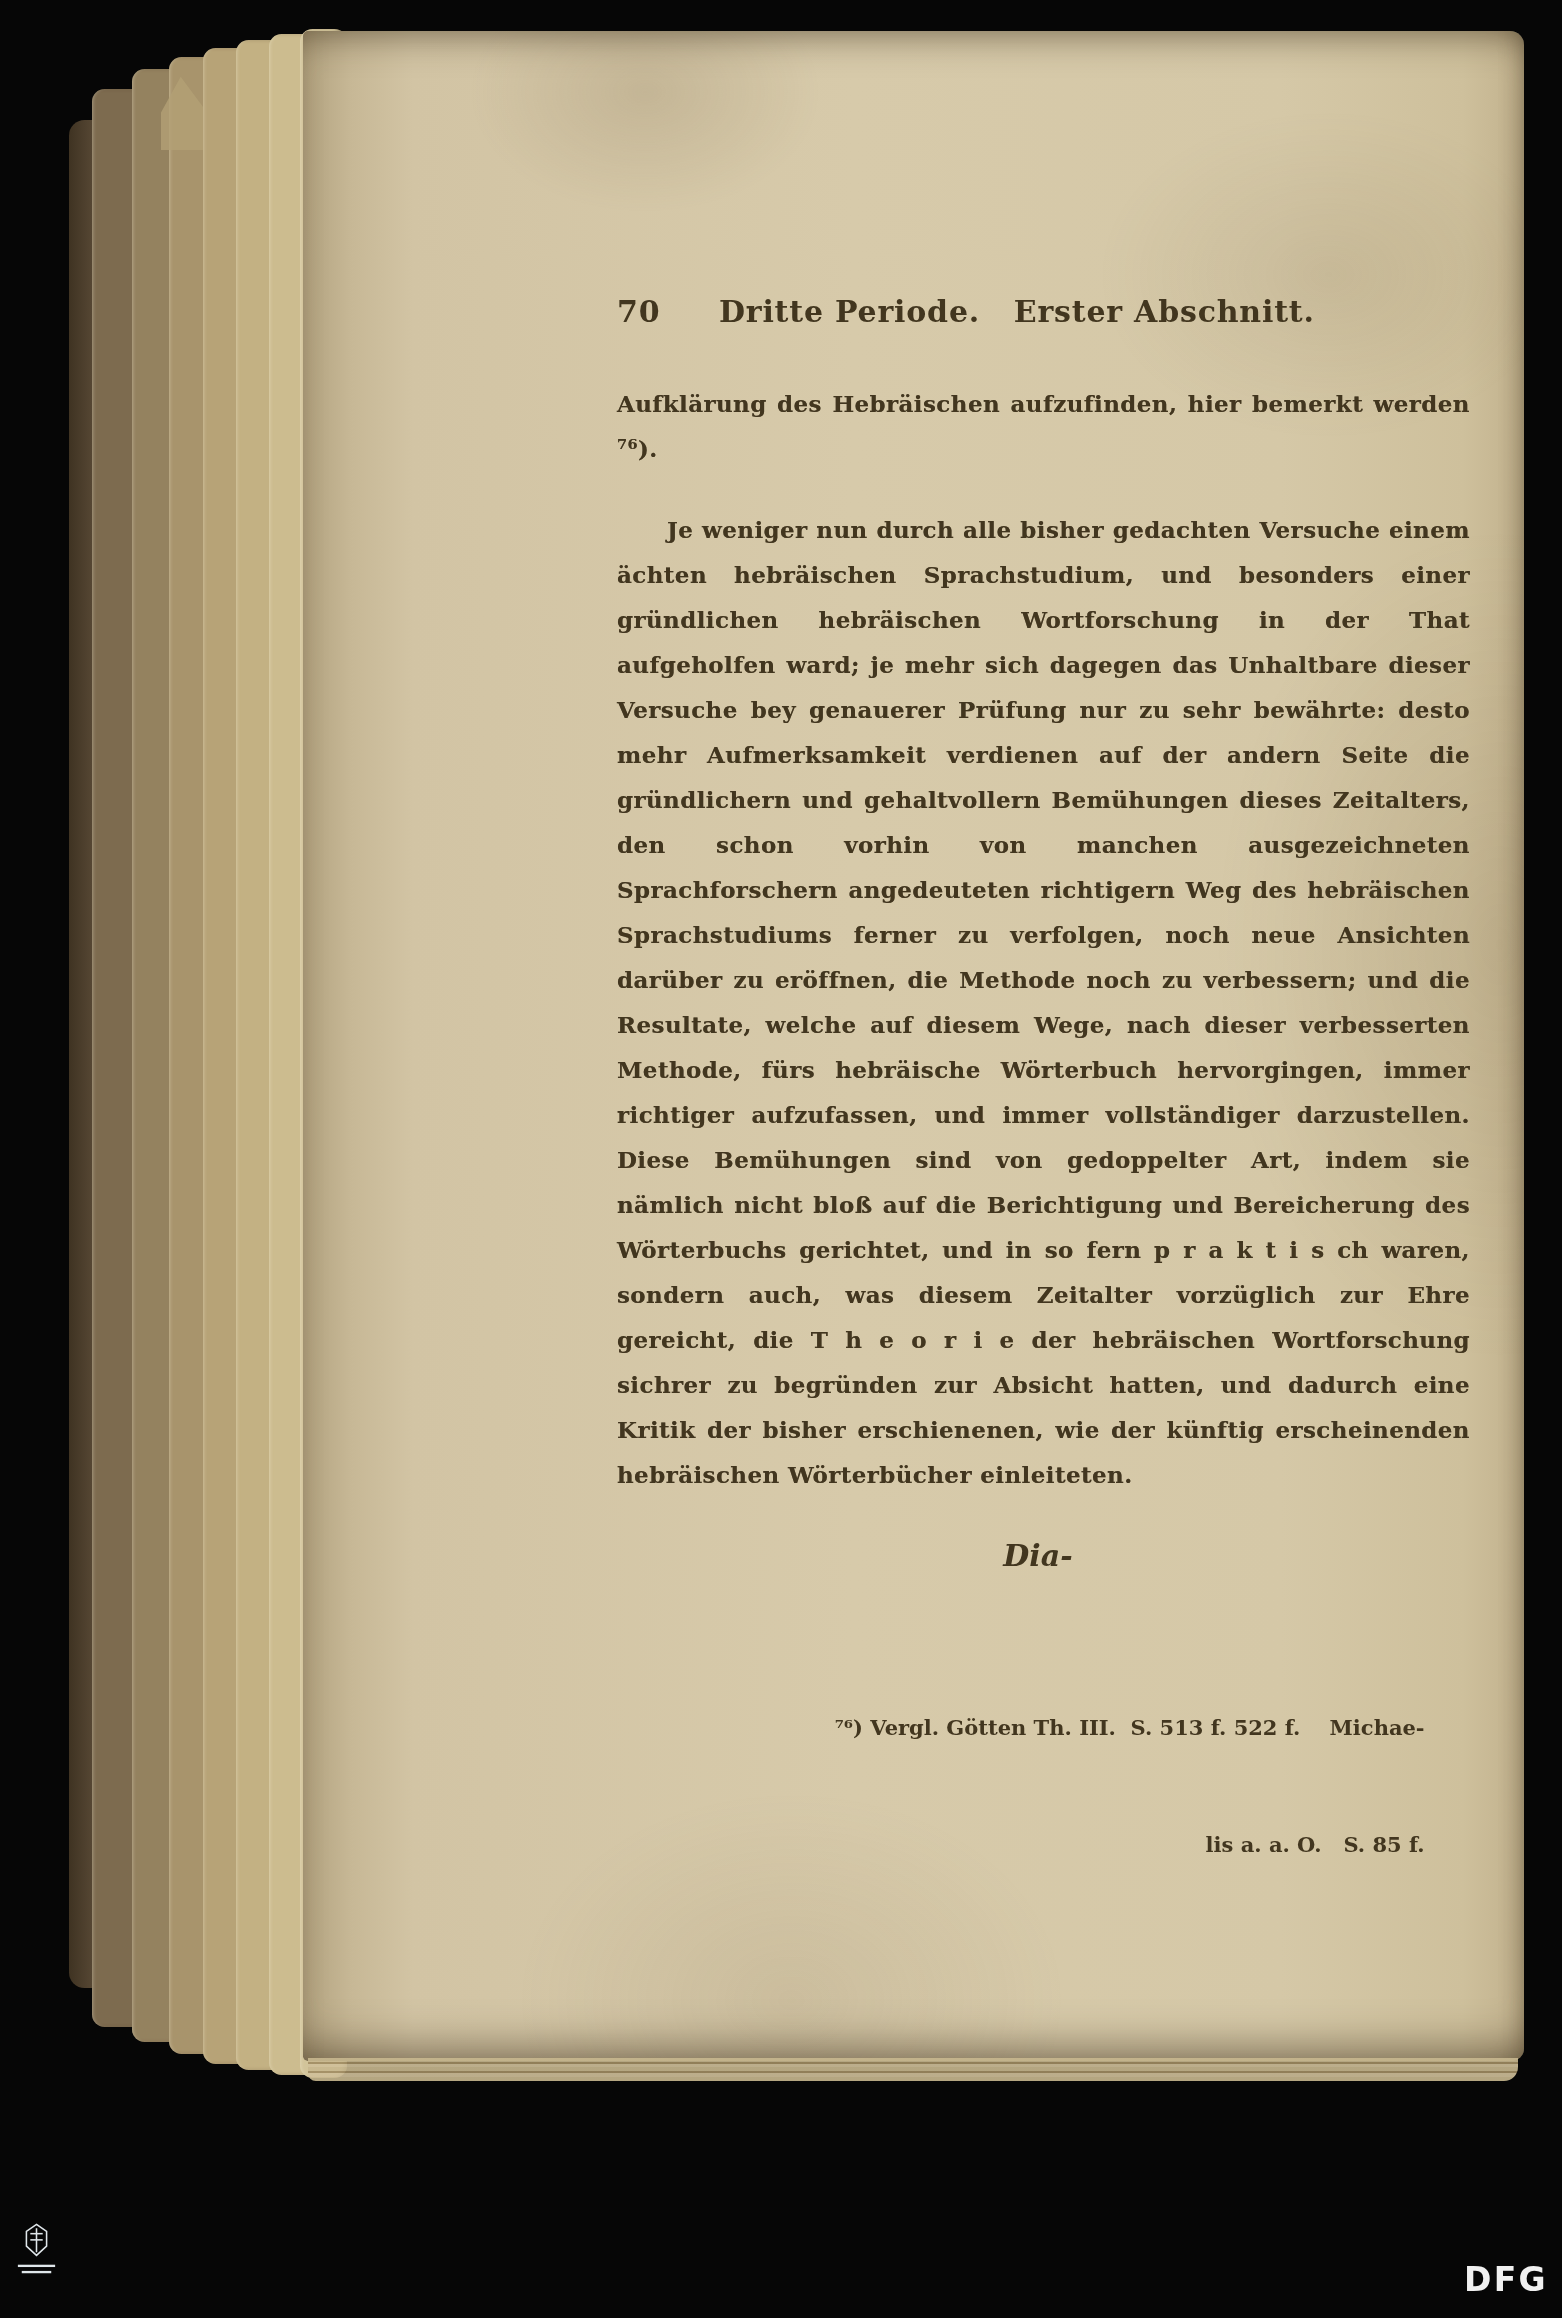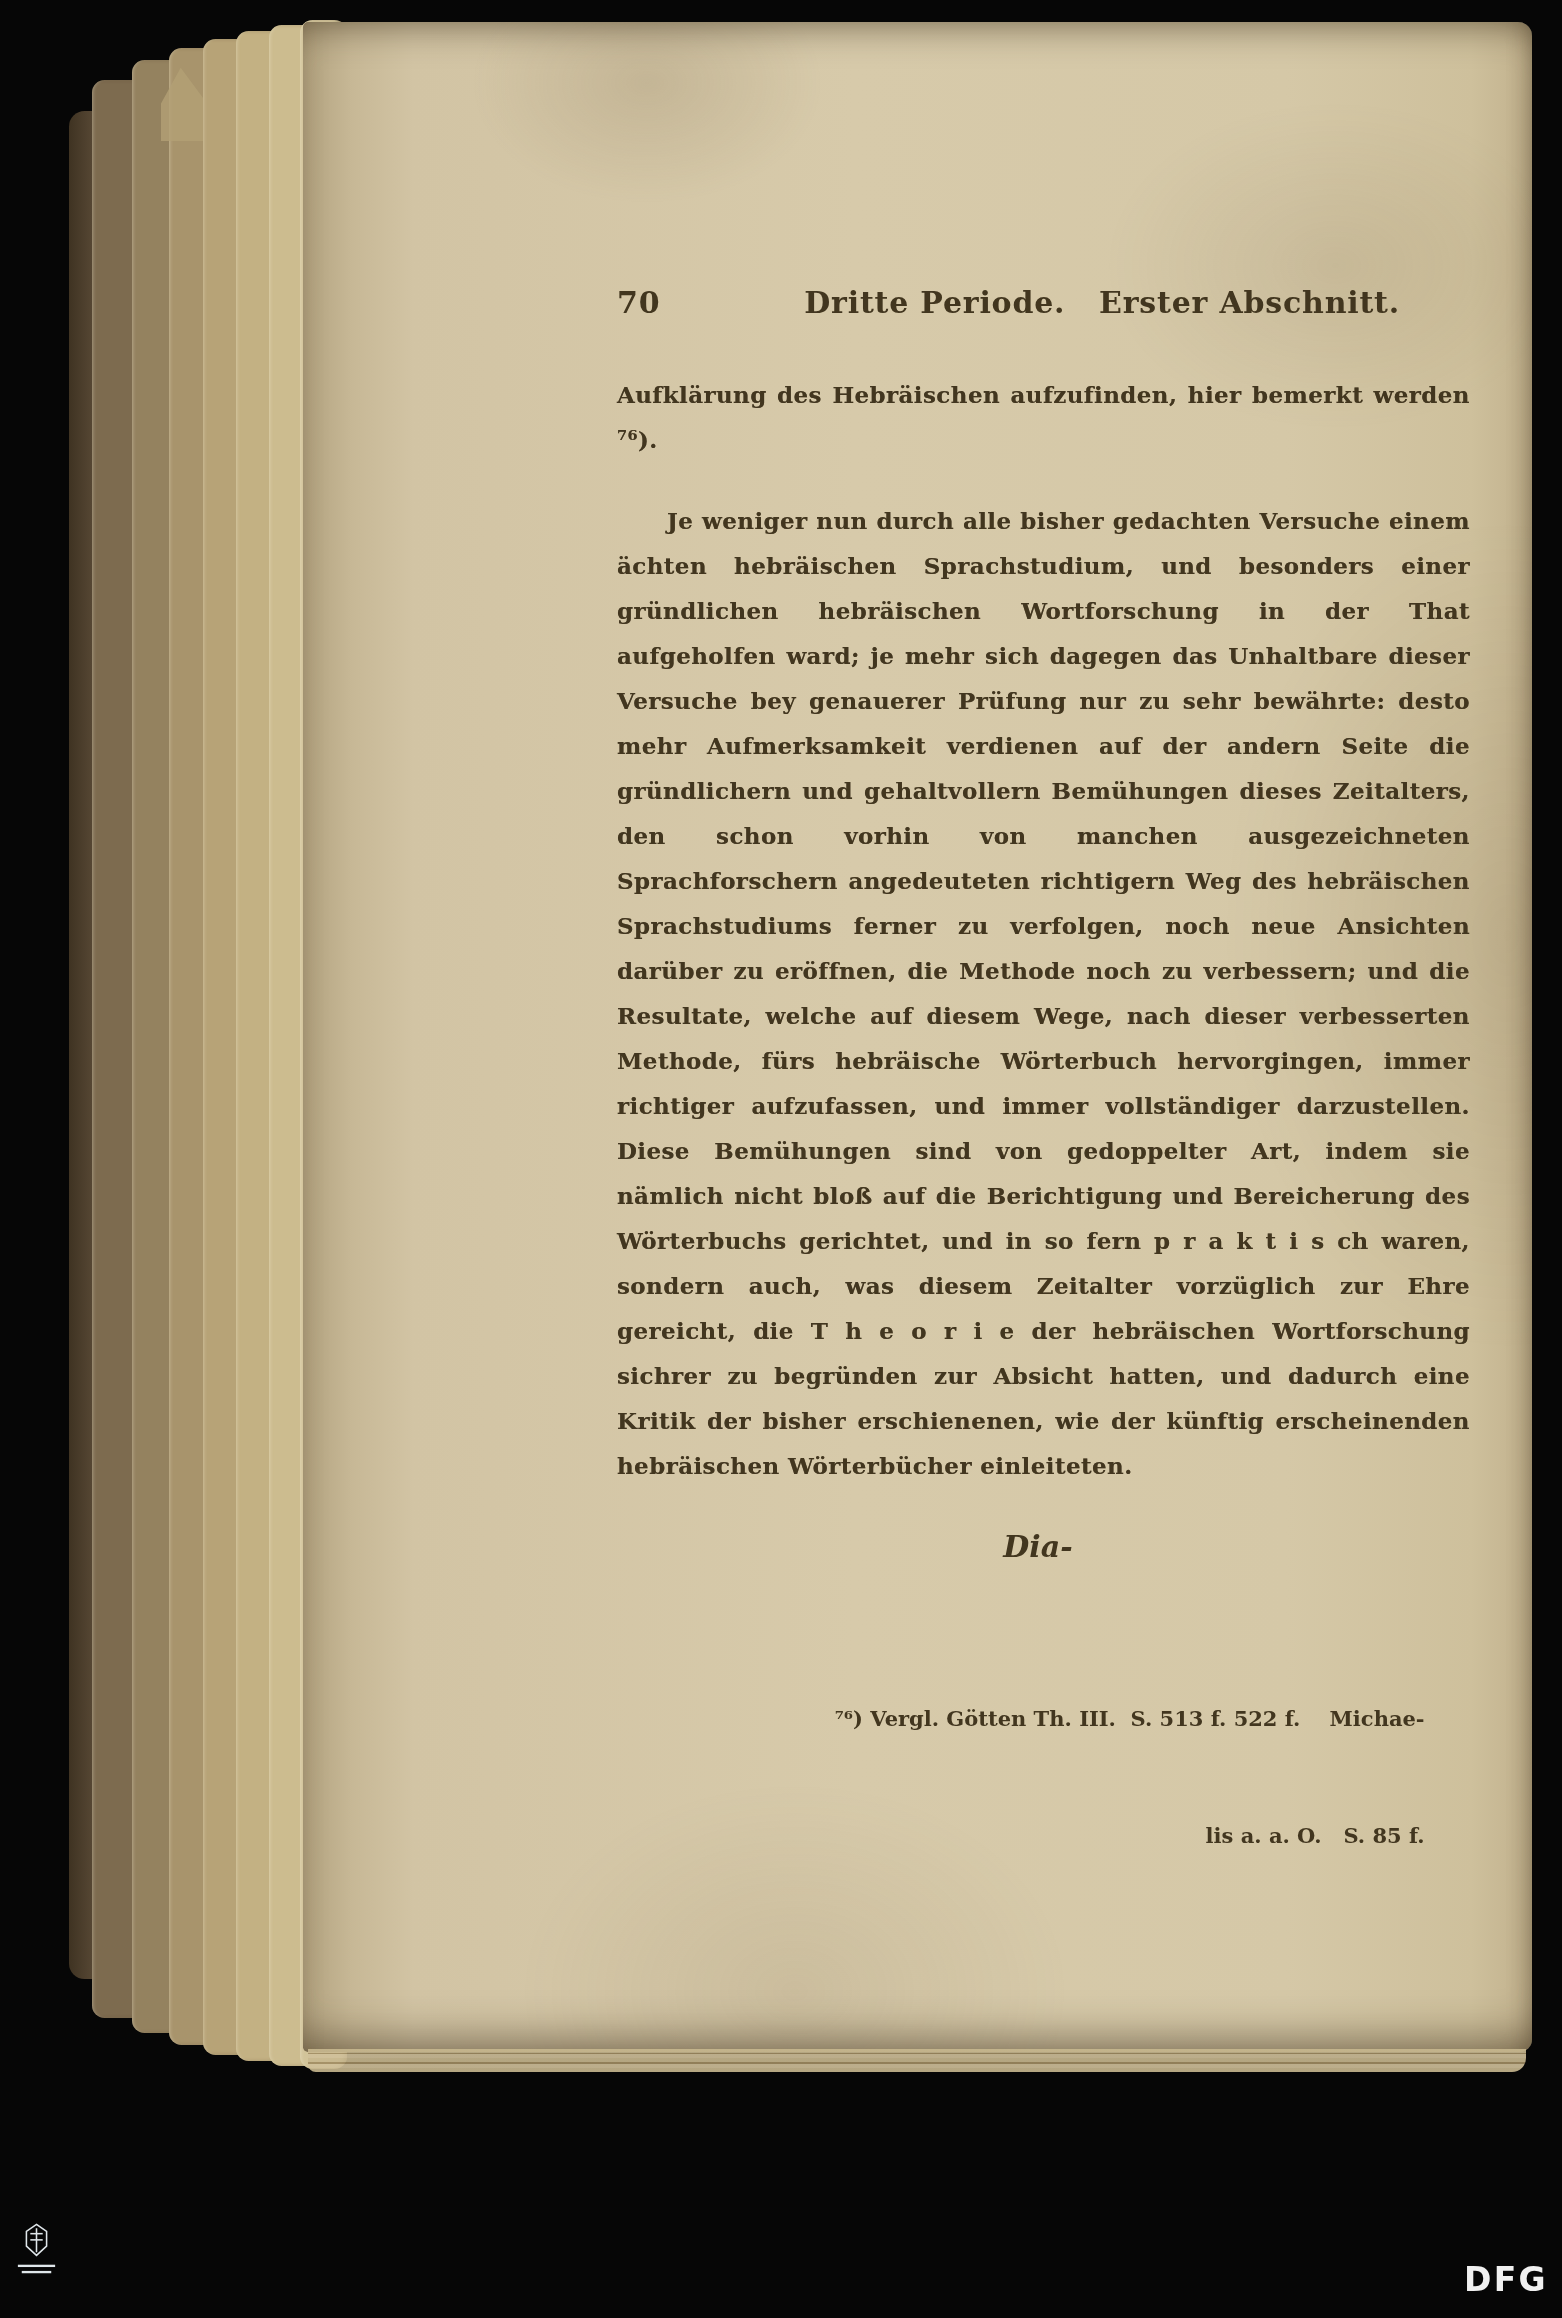--- a/index.html
+++ b/index.html
@@ -4,21 +4,21 @@
 <title>Book scan</title>
 <style>
   html,body{margin:0;padding:0;}
   body{
     width:1563px;height:2319px;position:relative;overflow:hidden;
     background:#060606;
     font-family:"DejaVu Serif", serif;
   }
 
   
-  .book{position:absolute;left:69px;top:17px;width:1455px;height:2055px;padding-left:8px;}
+  .book{position:absolute;left:69px;top:26px;width:1455px;height:2055px;}
   .sheet{position:absolute;border-radius:12.5px;}
   .spine   {left:0;   top:94px;width:45px;height:1868px;background:linear-gradient(90deg,#3f3322,#6a5843);border-radius:15.6px;}
   .s1{left:23.4px; top:63px; width:55px;height:1938px;background:#7d6b4f;}
   .s2{left:63px; top:43px; width:52px;height:1973px;background:#94825f;}
   .s3{left:100px;top:31px; width:50px;height:1997px;background:#a8946c;}
   .s4{left:134px;top:22px; width:48px;height:2016px;background:#b7a377;}
   .s5{left:167px;top:14px; width:52px;height:2030px;background:#c3b183;}
   .s6{left:200px;top:7.8px; width:55px;height:2041px;background:#ccbc8f;}
   .s7{left:231px;top:3.1px;  width:47px;height:2049px;background:#d2c49a;}
   .s1,.s2,.s3,.s4,.s5,.s6,.s7{
@@ -55,21 +55,21 @@
   .text-col{
     position:absolute;left:314px;top:263px;width:853px;
     color:#42361f;
   }
   .header-row{
     display:flex;align-items:baseline;
     font-size:30px;font-weight:bold;letter-spacing:0.8px;
     margin-bottom:52px;
   }
   .pagenum{width:102px;}
-  .header-title{flex:1;text-align:right;white-space:pre;padding-right:70px;}
+  .header-title{flex:1;text-align:left;white-space:pre;padding-right:70px;}
 
   .para{
     margin:0 0 36px 0;
     font-size:23px;line-height:45px;font-weight:bold;
     text-align:justify;letter-spacing:0.4px;
     text-shadow:0 0 0.4px rgba(55,42,24,.55);
   }
   .para.no-indent{text-indent:0;}
   .para.indent{text-indent:50px;}
   .para.last{margin-bottom:3.1px;}

